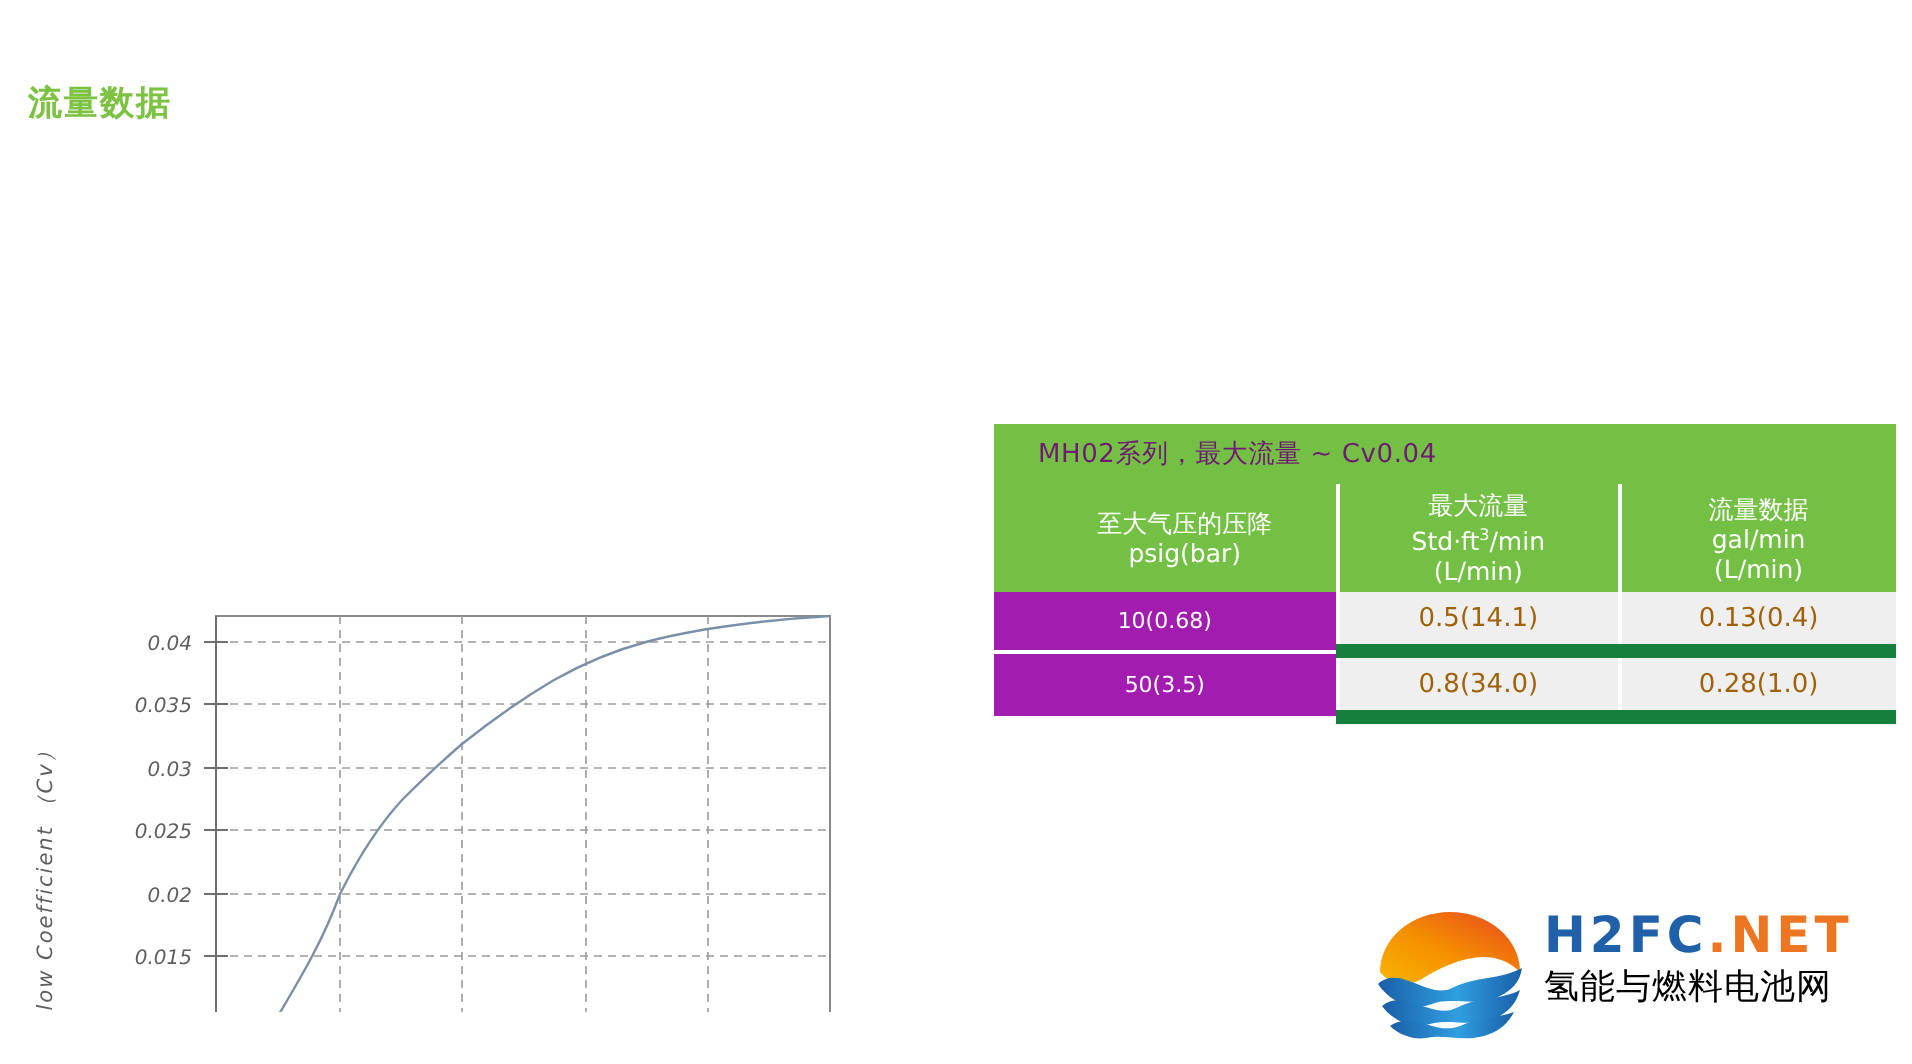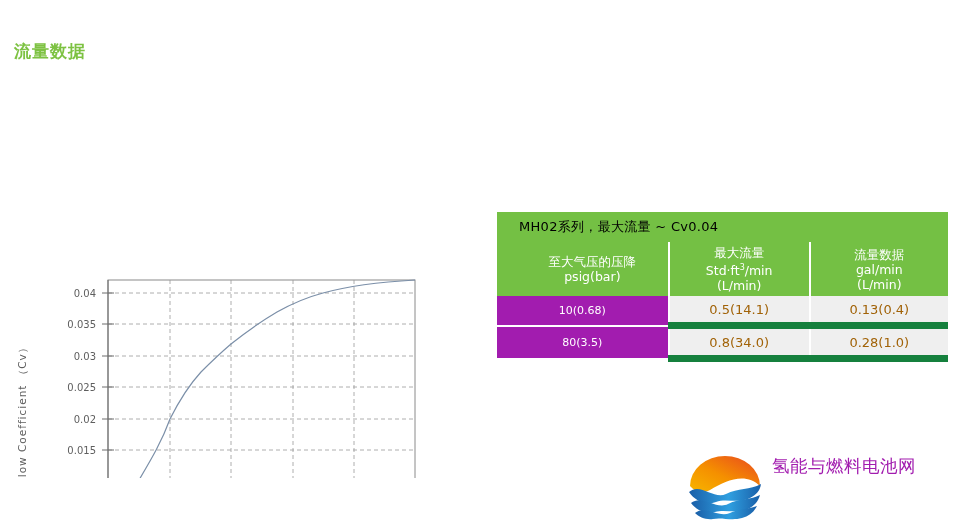--- a/index.html
+++ b/index.html
@@ -16,34 +16,34 @@
   
   .section-title{
     position:absolute;left:14px;top:40px;
     font-size:17px;font-weight:bold;
     color:#7dc242;
     letter-spacing:1px;
     font-family:"DejaVu Sans","Liberation Sans",sans-serif;
   }
 
   
-  .chart-block{position:absolute;left:0px;top:128px;width:470px;height:350px;}
+  .chart-block{position:absolute;left:0px;top:156px;width:470px;height:350px;font-style:italic;}
   .chart-svg{display:block;}
 
   
   .flow-table{
     position:absolute;left:497px;top:212px;
     width:451px;
     border-collapse:collapse;
     font-size:12.5px;
     font-family:"DejaVu Sans","Liberation Sans",sans-serif;
   }
   .flow-table td{padding:0;}
   .th-title{
-    background:#74c044;color:#000000;
+    background:#74c044;color:#701a75;
     height:30px;
     text-align:left;
     padding-left:22px !important;
     font-size:13px;
     vertical-align:middle;
     letter-spacing:.3px;
   }
   .th-col{
     background:#74c044;color:#ffffff;
     height:54px;
@@ -74,21 +74,21 @@
   .logo-mark{position:absolute;left:0;top:2px;width:78px;height:66px;}
   .logo-text{position:absolute;left:86px;top:2px;width:180px;}
   .logo-main{
     font-size:25px;font-weight:bold;letter-spacing:2px;
     line-height:28px;white-space:nowrap;
     font-family:"DejaVu Sans","Liberation Sans",sans-serif;
   }
   .logo-main .blue{color:#2060a8;}
   .logo-main .orange{color:#ee7622;}
   .logo-sub{
-    font-size:17.5px;color:#a21caf;letter-spacing:.5px;
+    font-size:17.5px;color:#000000;letter-spacing:.5px;
     line-height:24px;white-space:nowrap;font-weight:normal;
     font-family:"DejaVu Sans","Liberation Sans",sans-serif;
   }
 </style>
 </head>
 <body>
 
 <div class="page">
 
   <div class="section-title">流量数据</div>
@@ -186,21 +186,21 @@
           <div>gal/min</div>
           <div>(L/min)</div>
         </td>
       </tr>
       <tr>
         <td class="cell-dark">10(0.68)</td>
         <td class="cell-light">0.5(14.1)</td>
         <td class="cell-light">0.13(0.4)</td>
       </tr>
       <tr>
-        <td class="cell-dark">80(3.5)</td>
+        <td class="cell-dark">50(3.5)</td>
         <td class="cell-light">0.8(34.0)</td>
         <td class="cell-light">0.28(1.0)</td>
       </tr>
     </tbody>
   </table>
 
   <div class="logo">
     <div class="logo-mark">
       <svg width="78" height="66" viewBox="0 0 78 66">
         <defs>
@@ -217,17 +217,18 @@
         </defs>
 
         <path d="M4,32 A35,30 0 0 1 74,32 C60,18 40,26 24,36 C16,40 9,38 4,32 Z" fill="url(#sunGrad)"></path>
 
         <path d="M3,38 C14,28 28,46 40,40 C52,34 64,36 75,30 C74,37 70,41 64,44 C52,50 40,44 30,48 C20,52 9,47 3,38 Z" fill="url(#waveGrad)"></path>
         <path d="M5,49 C16,40 30,56 42,50 C54,44 65,46 74,41 C72,48 68,52 62,55 C50,60 39,55 29,58 C20,61 10,56 5,49 Z" fill="url(#waveGrad)"></path>
         <path d="M9,59 C20,51 32,64 44,59 C55,54 64,55 71,52 C68,58 63,62 56,64 C45,67 36,63 27,65 C20,66 13,63 9,59 Z" fill="url(#waveGrad)"></path>
       </svg>
     </div>
     <div class="logo-text">
+      <div class="logo-main"><span class="blue">H2FC</span><span class="orange">.NET</span></div>
       <div class="logo-sub">氢能与燃料电池网</div>
     </div>
   </div>
 
 </div>
 
 </body></html>

